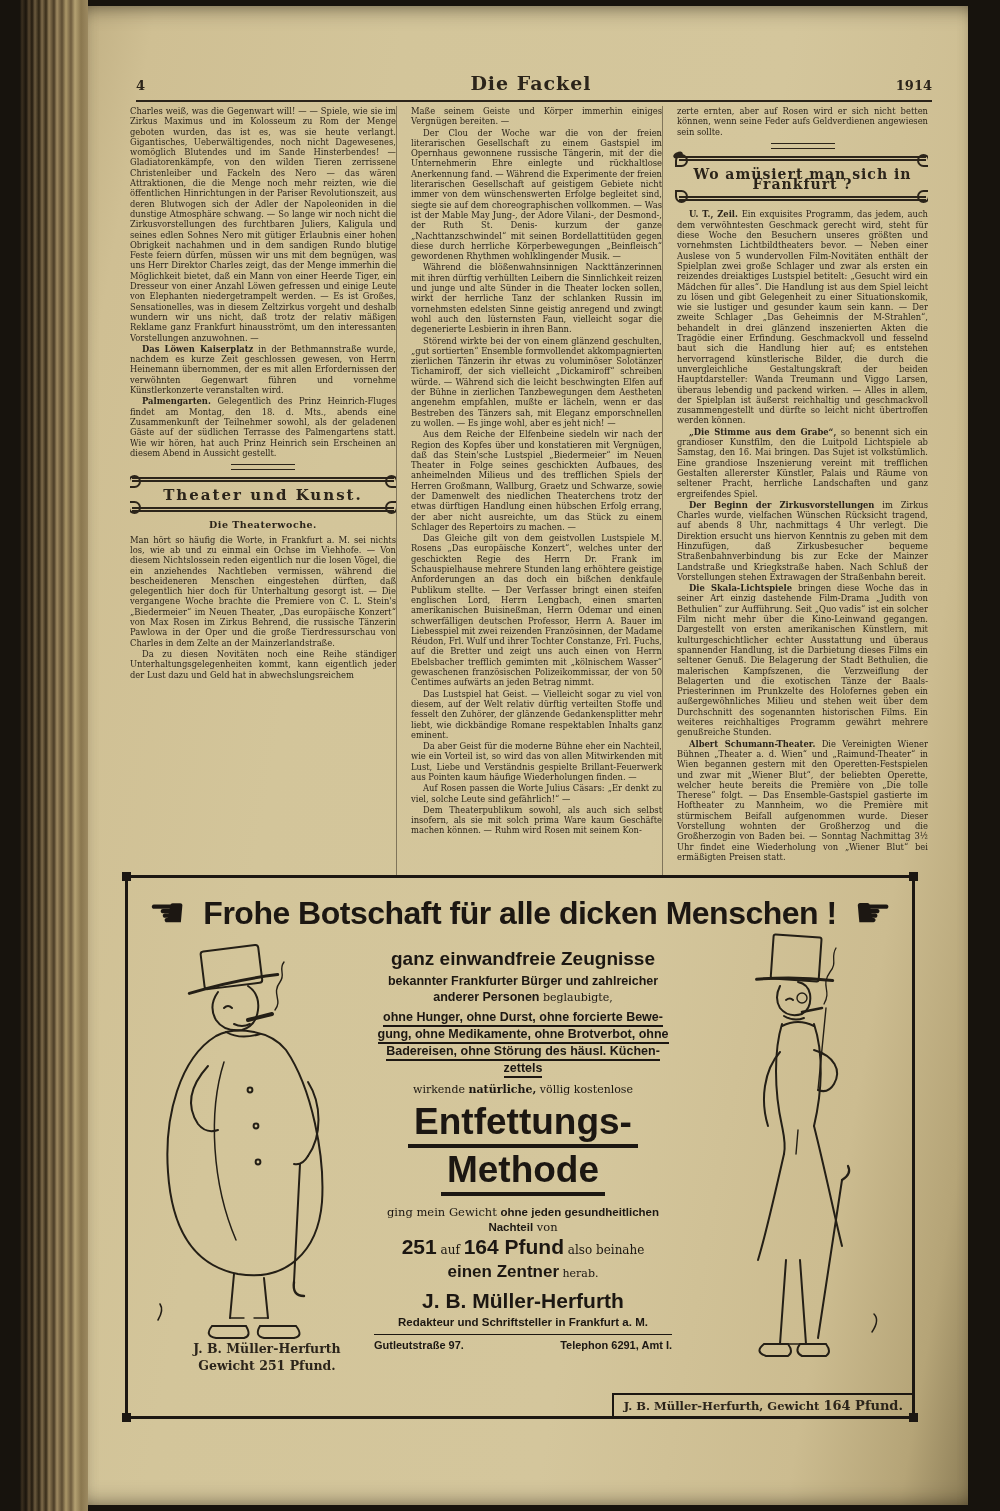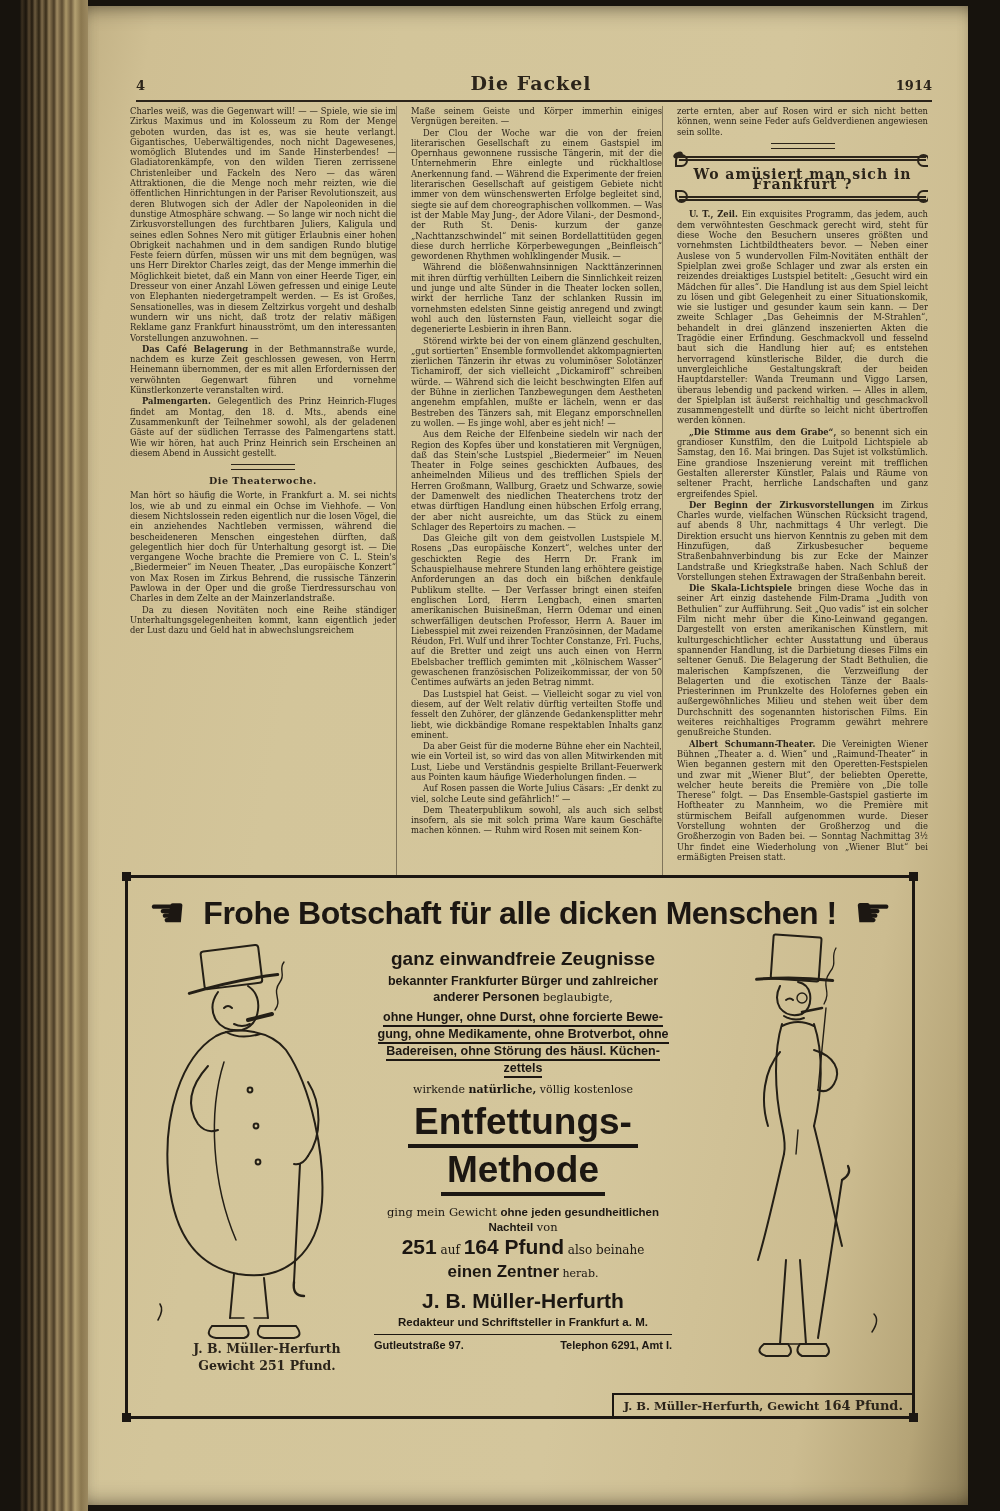--- a/index.html
+++ b/index.html
@@ -110,23 +110,27 @@
       <span class="title">Die Fackel</span>
       <span class="year">1914</span>
     </div>
     <div id="hdr-rule"></div>
     <div class="ink-smudge"></div>
 
     <div id="cols">
 
       <div class="col">
         <p class="cont">Charles weiß, was die Gegenwart will! — — Spiele, wie sie im Zirkus Maximus und im Kolosseum zu Rom der Menge geboten wurden, das ist es, was sie heute verlangt. Gigantisches, Ueberwältigendes, noch nicht Dagewesenes, womöglich Blutendes und im Sande Hinsterbendes! — Gladiatorenkämpfe, von den wilden Tieren zerrissene Christenleiber und Fackeln des Nero — das wären Attraktionen, die die Menge noch mehr reizten, wie die öffentlichen Hinrichtungen in der Pariser Revolutionszeit, aus deren Blutwogen sich der Adler der Napoleoniden in die dunstige Atmosphäre schwang. — So lange wir noch nicht die Zirkusvorstellungen des furchtbaren Juliers, Kaligula und seines edlen Sohnes Nero mit gütiger Erlaubnis einer hohen Obrigkeit nachahmen und in dem sandigen Rundo blutige Feste feiern dürfen, müssen wir uns mit dem begnügen, was uns Herr Direktor Charles zeigt, das der Menge immerhin die Möglichkeit bietet, daß ein Mann von einer Heerde Tiger, ein Dresseur von einer Anzahl Löwen gefressen und einige Leute von Elephanten niedergetrampelt werden. — Es ist Großes, Sensationelles, was in diesem Zeltzirkus vorgeht und deshalb wundern wir uns nicht, daß trotz der relativ mäßigen Reklame ganz Frankfurt hinausströmt, um den interessanten Vorstellungen anzuwohnen. —</p>
-        <p><b class="lead">Das Café Belagerung</b><span> in der Bethmannstraße wurde, nachdem es kurze Zeit geschlossen gewesen, von Herrn Heinemann übernommen, der es mit allen Erfordernissen der verwöhnten Gegenwart führen und vornehme Künstlerkonzerte veranstalten wird.</span></p>
+        <p><b class="lead">Das Löwen Kaiserplatz</b><span> in der Bethmannstraße wurde, nachdem es kurze Zeit geschlossen gewesen, von Herrn Heinemann übernommen, der es mit allen Erfordernissen der verwöhnten Gegenwart führen und vornehme Künstlerkonzerte veranstalten wird.</span></p>
         <p><b class="lead">Palmengarten.</b><span> Gelegentlich des Prinz Heinrich-Fluges findet am Montag, den 18. d. Mts., abends eine Zusammenkunft der Teilnehmer sowohl, als der geladenen Gäste auf der südlichen Terrasse des Palmengartens statt. Wie wir hören, hat auch Prinz Heinrich sein Erscheinen an diesem Abend in Aussicht gestellt.</span></p>
         <div class="short-rule dbl"></div>
+        <div class="fancy-box" id="theater-box">
+          <span class="fx1"></span><span class="fx2"></span>
+          <span>Theater und Kunst.</span>
+        </div>
         <div class="subhead">Die Theaterwoche.</div>
         <p class="cont">Man hört so häufig die Worte, in Frankfurt a. M. sei nichts los, wie ab und zu einmal ein Ochse im Viehhofe. — Von diesem Nichtslossein reden eigentlich nur die losen Vögel, die ein anziehendes Nachtleben vermissen, während die bescheideneren Menschen eingestehen dürften, daß gelegentlich hier doch für Unterhaltung gesorgt ist. — Die vergangene Woche brachte die Premiere von C. L. Stein's „Biedermeier“ im Neuen Theater, „Das europäische Konzert“ von Max Rosen im Zirkus Behrend, die russische Tänzerin Pawlowa in der Oper und die große Tierdressurschau von Charles in dem Zelte an der Mainzerlandstraße.</p>
         <p>Da zu diesen Novitäten noch eine Reihe ständiger Unterhaltungsgelegenheiten kommt, kann eigentlich jeder der Lust dazu und Geld hat in abwechslungsreichem</p>
       </div>
 
       <div class="col mid">
         <p class="cont">Maße seinem Geiste und Körper immerhin einiges Vergnügen bereiten. —</p>
         <p>Der Clou der Woche war die von der freien literarischen Gesellschaft zu einem Gastspiel im Opernhaus gewonnene russische Tängerin, mit der die Unternehmerin Ehre einlegte und rückhaltlose Anerkennung fand. — Während die Experimente der freien literarischen Gesellschaft auf geistigem Gebiete nicht immer von dem wünschenswerten Erfolge begleitet sind, siegte sie auf dem choreographischen vollkommen. — Was ist der Mable May Jung-, der Adore Vilani-, der Desmond-, der Ruth St. Denis- kurzum der ganze „Nachttanzschwindel“ mit seinen Bordellattitüden gegen diese durch herrliche Körperbewegungen „Beinfleisch“ gewordenen Rhythmen wohlklingender Musik. —</p>
         <p>Während die blößenwahnsinnigen Nackttänzerinnen mit ihren dürftig verhüllten Leibern die Sinnlichkeit reizen und junge und alte Sünder in die Theater locken sollen, wirkt der herrliche Tanz der schlanken Russin im vornehmsten edelsten Sinne geistig anregend und zwingt wohl auch den lüsternsten Faun, vielleicht sogar die degenerierte Lesbierin in ihren Bann.</p>
         <p>Störend wirkte bei der von einem glänzend geschulten, „gut sortierten“ Ensemble formvollendet akkompagnierten zierlichen Tänzerin ihr etwas zu voluminöser Solotänzer Tichamiroff, der sich vielleicht „Dickamiroff“ schreiben würde. — Während sich die leicht beschwingten Elfen auf der Bühne in zierlichen Tanzbewegungen dem Aestheten angenehm empfahlen, mußte er lächeln, wenn er das Bestreben des Tänzers sah, mit Eleganz emporschnellen zu wollen. — Es jinge wohl, aber es jeht nich! —</p>

